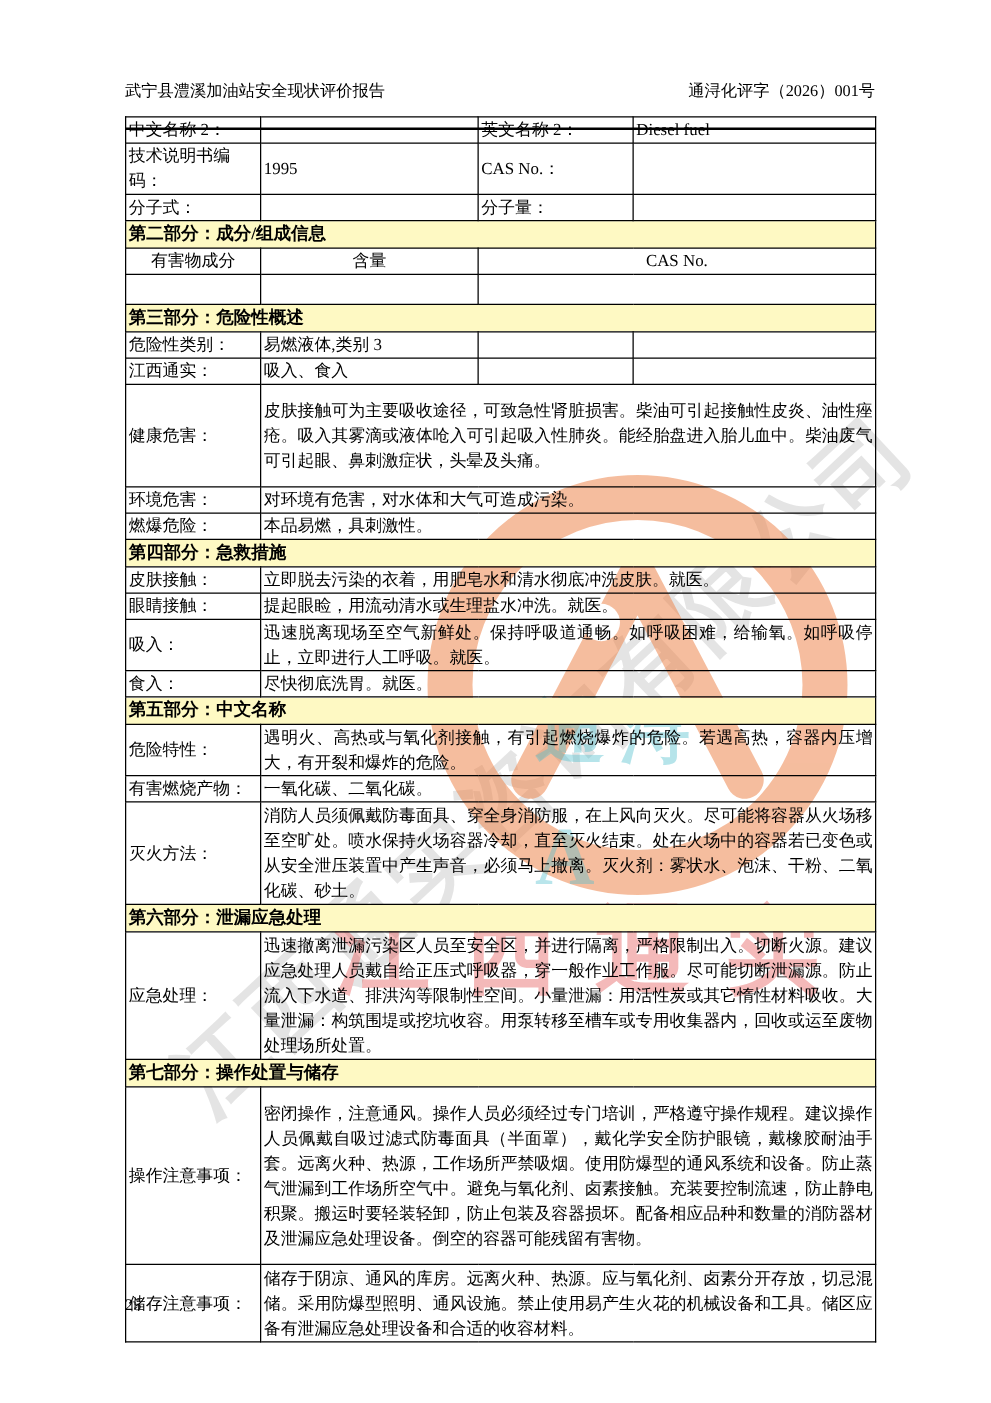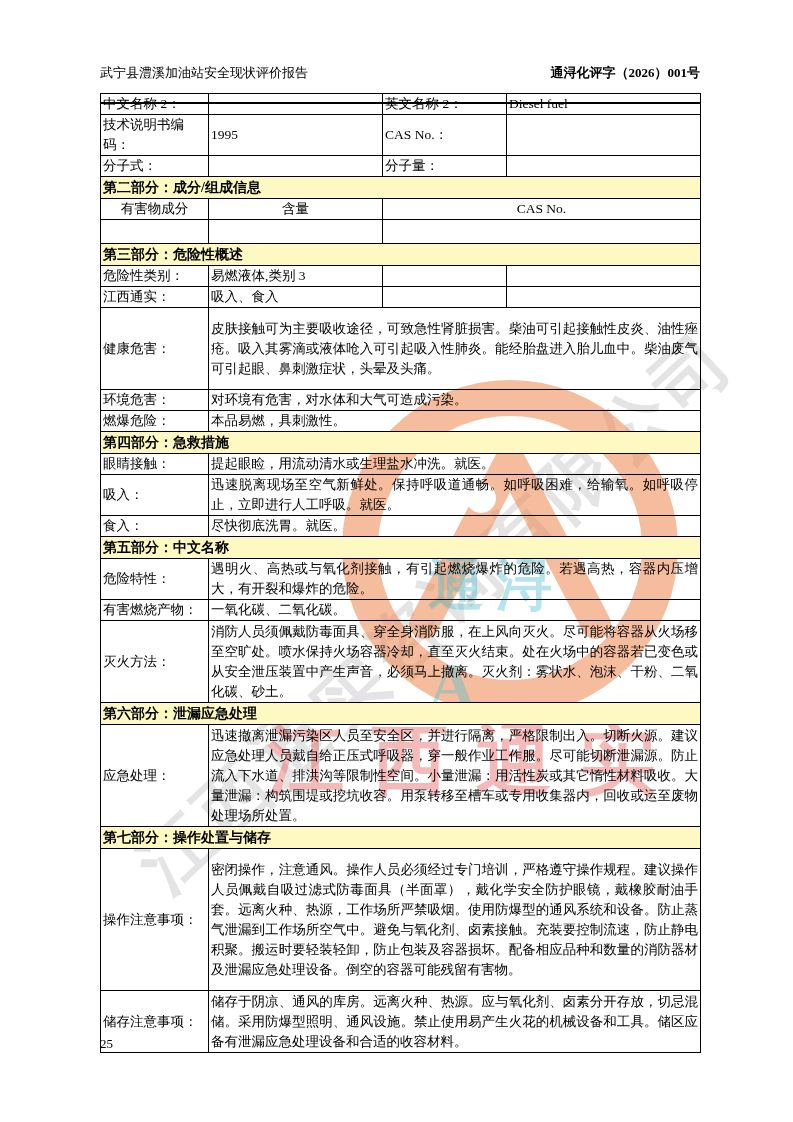--- a/index.html
+++ b/index.html
@@ -27,21 +27,21 @@
     position:absolute;left:268px;top:710px;font-size:76px;font-weight:bold;
     letter-spacing:28px;white-space:nowrap;color:rgba(225,70,70,0.38);
   }
   
   .content{position:absolute;inset:0;z-index:1;}
   .page-header{
     position:absolute;top:58px;left:100px;width:600px;height:24px;
     display:flex;justify-content:space-between;align-items:flex-end;
     border-bottom:2px solid #000;padding-bottom:20px;font-size:13px;
   }
-  .page-header .right{font-weight:bold;}
+  .page-header .right{font-weight:normal;}
   table.doc{
     position:absolute;top:93px;left:100px;width:600px;
     border-collapse:collapse;table-layout:fixed;
     font-size:13.5px;line-height:20px;
   }
   table.doc td{border:1px solid #000;padding:0 2px;vertical-align:middle;overflow:hidden;}
   tr.r1{height:21px;}
   tr.r2{height:41px;}
   tr.r3{height:62px;}
   tr.r4{height:82px;}
@@ -150,20 +150,24 @@
       </tr>
       <tr class="r1">
         <td class="lab">燃爆危险：</td>
         <td class="body" colspan="3">本品易燃，具刺激性。</td>
       </tr>
 
       <tr class="section">
         <td colspan="4">第四部分：急救措施</td>
       </tr>
       <tr class="r1">
+        <td class="lab">皮肤接触：</td>
+        <td class="body" colspan="3">立即脱去污染的衣着，用肥皂水和清水彻底冲洗皮肤。就医。</td>
+      </tr>
+      <tr class="r1">
         <td class="lab">眼睛接触：</td>
         <td class="body" colspan="3">提起眼睑，用流动清水或生理盐水冲洗。就医。</td>
       </tr>
       <tr class="r2">
         <td class="lab">吸入：</td>
         <td class="body" colspan="3">迅速脱离现场至空气新鲜处。保持呼吸道通畅。如呼吸困难，给输氧。如呼吸停止，立即进行人工呼吸。就医。</td>
       </tr>
       <tr class="r1">
         <td class="lab">食入：</td>
         <td class="body" colspan="3">尽快彻底洗胃。就医。</td>

